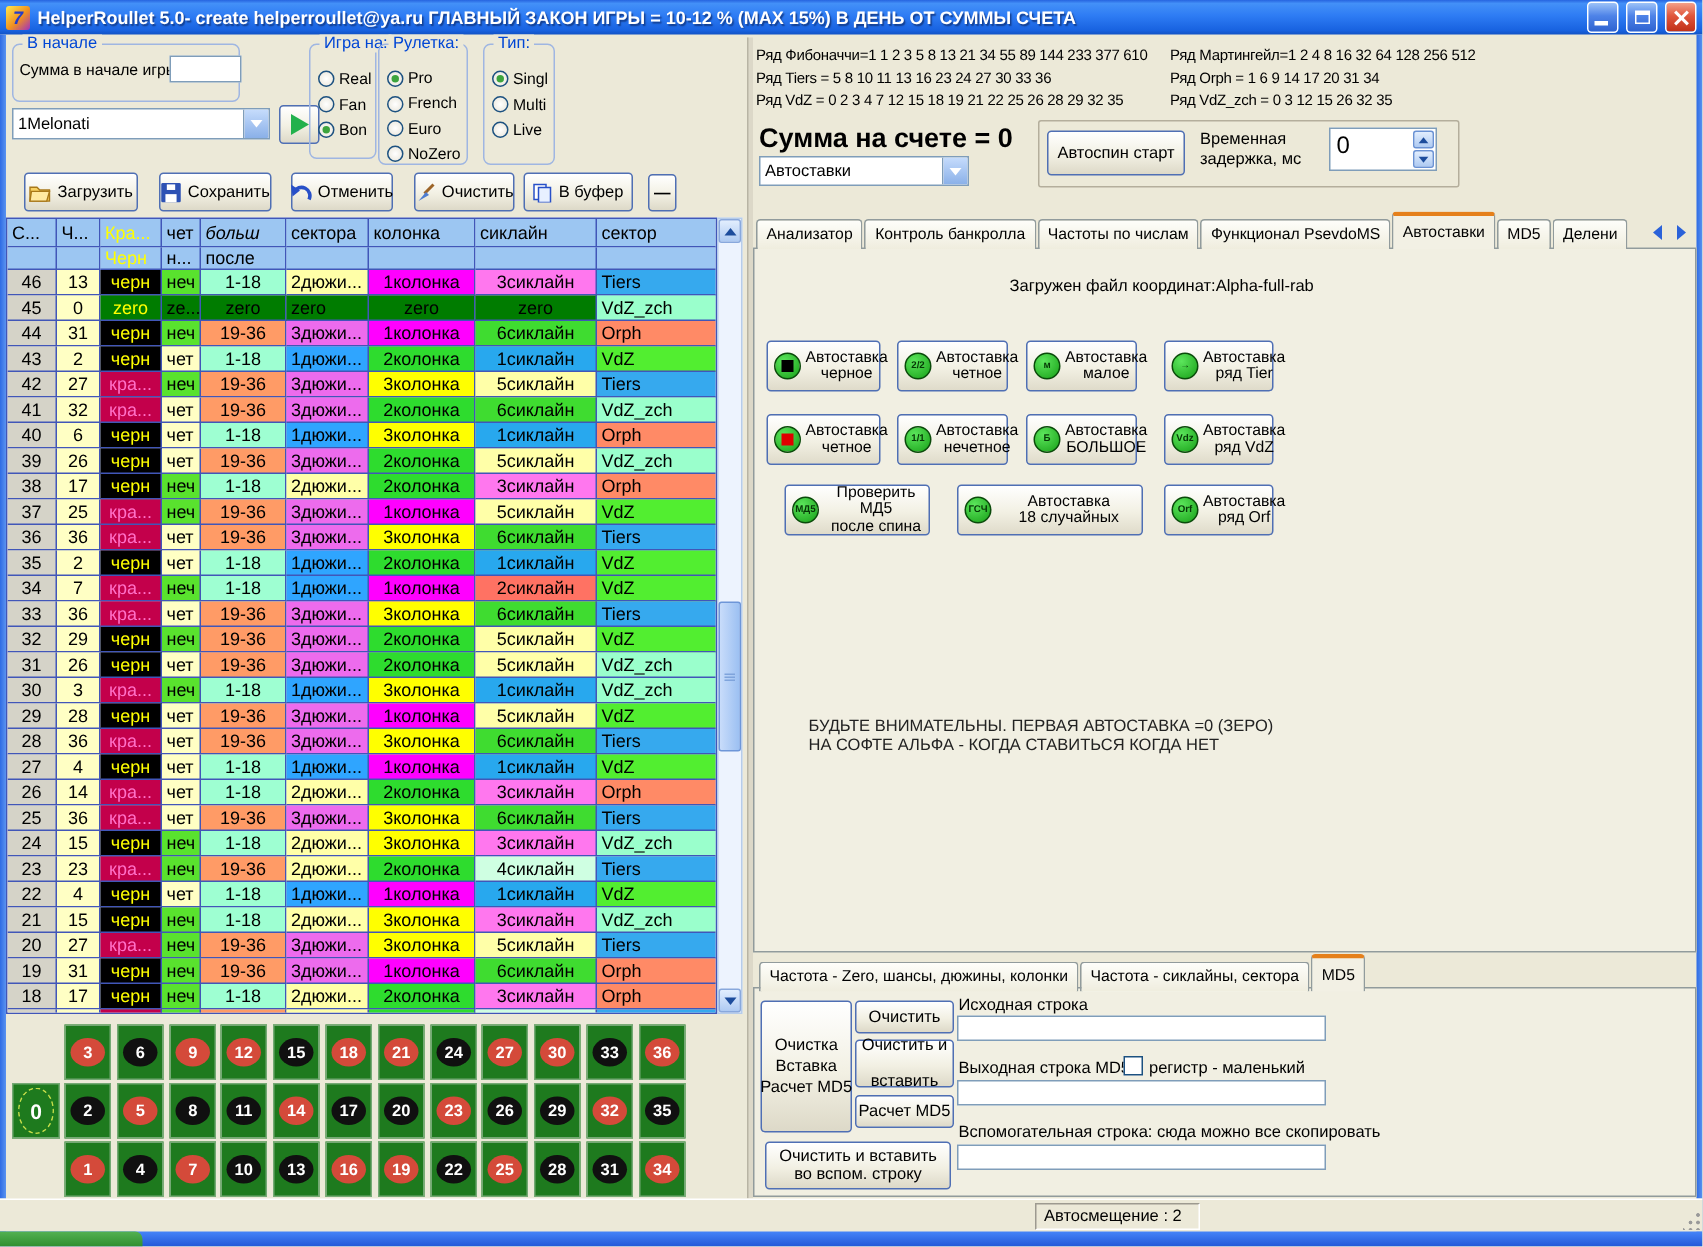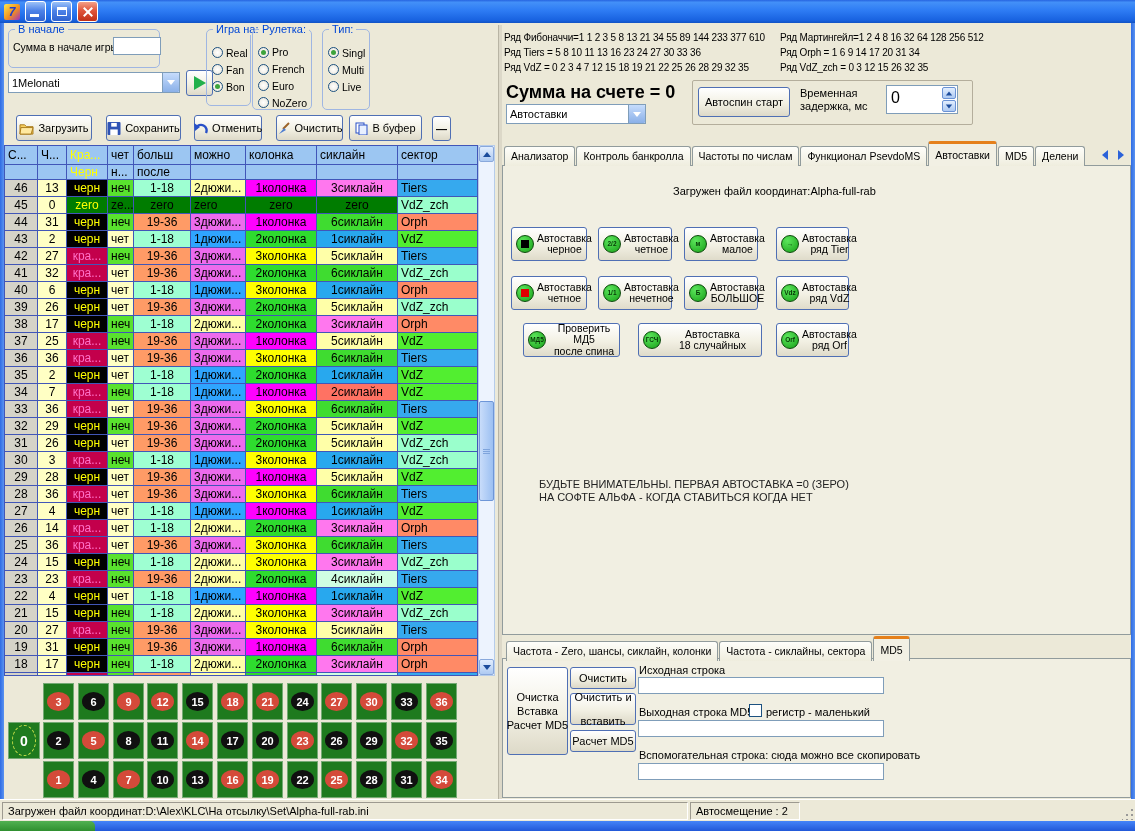--- a/index.html
+++ b/index.html
@@ -88,20 +88,21 @@
     radial-gradient(circle at 0px 12px,#999 1px,transparent 1.5px)}
   .taskbar{position:absolute;left:0;top:821px;width:1135px;height:10px;background:linear-gradient(180deg,#4584F8,#2258D8)}
   .startfrag{position:absolute;left:0;top:0;width:95px;height:10px;background:linear-gradient(180deg,#52B152,#2F8F2F);border-radius:0 5px 0 0}
   .checkbox{position:absolute;width:13px;height:13px;border:1px solid #1C5180;background:#fff}
 </style>
 </head>
 <body>
 
 <div class="titlebar">
   <div class="appicon">7</div>
+  <div class="title-text">HelperRoullet 5.0- create helperroullet@ya.ru ГЛАВНЫЙ ЗАКОН ИГРЫ = 10-12 % (MAX 15%) В ДЕНЬ ОТ СУММЫ СЧЕТА</div>
   <div class="winbtn">
       <span class="minbar"></span>
     </div>
   <div class="winbtn">
       <span class="maxbox"></span>
     </div>
   <div class="winbtn close">
       <span class="x1"></span>
       <span class="x2"></span>
     </div>
@@ -213,22 +214,22 @@
 <div class="xbtn" style="left:432px;top:116px;width:19px;height:25px;font-weight:bold">
     <span>—</span>
   </div>
 
 <div id="tbl">
     <div class="trow thead h1">
       <div class="tcell" style="width: 33px;">С...</div>
       <div class="tcell" style="width: 29px;">Ч...</div>
       <div class="tcell" style="width: 41px; color: rgb(255, 255, 0);">Кра...</div>
       <div class="tcell" style="width: 26px;">чет</div>
-      <div class="tcell" style="width: 57px;">больш</div>
-      <div class="tcell" style="width: 55px;">можно</div>
+      <div class="tcell" style="width: 57px; font-style: italic;">больш</div>
+      <div class="tcell" style="width: 55px;">сектора</div>
       <div class="tcell" style="width: 71px;">колонка</div>
       <div class="tcell" style="width: 81px;">сиклайн</div>
       <div class="tcell" style="width: 81px;">сектор</div>
     </div>
     <div class="trow thead h2">
       <div class="tcell" style="width: 33px;"></div>
       <div class="tcell" style="width: 29px;"></div>
       <div class="tcell" style="width: 41px; color: rgb(255, 255, 0);">Черн</div>
       <div class="tcell" style="width: 26px;">н...</div>
       <div class="tcell" style="width: 57px;">после</div>
@@ -826,56 +827,57 @@
     <div class="abtn" style="left: 273px; top: 157px; width: 73px;">
       <span class="abicon">Orf</span>
       <span class="abtxt">
         <div>Автоставка</div>
         <div>ряд Orf</div>
       </span>
     </div>
   </div>
 
 <div class="tabstrip" id="bottabs" style="left:506px;top:636px;width:620px;height:23px">
-    <div class="tab">Частота - Zero, шансы, сиклайн, колонки</div>
+    <div class="tab">Частота - Zero, шансы, дюжины, колонки</div>
     <div class="tab">Частота - сиклайны, сектора</div>
     <div class="tab active">MD5</div>
   </div>
 <div class="tpanel" style="left:502px;top:658px;width:629px;height:140px">
   <div class="xbtn" style="left:4px;top:8px;width:61px;height:88px;flex-direction:column;gap:2px;line-height:12px">
     <span>Очистка</span>
     <span>Вставка</span>
     <span>Расчет MD5</span>
   </div>
   <div class="xbtn" style="left:67px;top:8px;width:66px;height:22px">
       <span>Очистить</span>
     </div>
   <div class="xbtn" style="left:67px;top:34px;width:66px;height:32px;flex-direction:column;gap:12px;line-height:12px">
     <span>Очистить и</span>
     <span>вставить</span>
   </div>
   <div class="xbtn" style="left:67px;top:71px;width:66px;height:22px">
       <span>Расчет MD5</span>
     </div>
+  <div class="xbtn" style="left:7px;top:102px;width:124px;height:32px;flex-direction:column;gap:0;line-height:12px">
+    <span>Очистить и  вставить</span>
+    <span>во вспом. строку</span>
+  </div>
   <span class="lbl" style="left:136px;top:5px">Исходная строка</span>
   <input class="input" style="left: 135px; top: 18px; width: 246px; height: 17px;" value="">
   <span class="lbl" style="left:136px;top:47px">Выходная строка MD5</span>
   <span class="checkbox" style="left:246px;top:45px"></span>
   <span class="lbl" style="left:263px;top:47px">регистр  - маленький</span>
   <input class="input" style="left: 135px; top: 61px; width: 246px; height: 17px;" value="">
   <span class="lbl" style="left:136px;top:90px">Вспомогательная строка: сюда можно все скопировать</span>
   <input class="input" style="left: 135px; top: 104px; width: 246px; height: 17px;" value="">
 </div>
 
 <div class="abs" style="left:498px;top:25px;width:4px;height:774px;background:#DCD8C8;border-left:1px solid #B8B4A4"></div>
 
 <div class="statusbar">
-  <div class="ssec" style="left:2px;width:686px">
-      <span>Загружен файл координат:D:\Alex\KLC\На отсылку\Set\Alpha-full-rab.ini</span>
-    </div>
   <div class="ssec" style="left:690px;width:110px">
       <span>Автосмещение : 2</span>
     </div>
   <div class="grip"></div>
 </div>
 <div class="taskbar">
     <div class="startfrag"></div>
   </div>
 
 </body></html>

